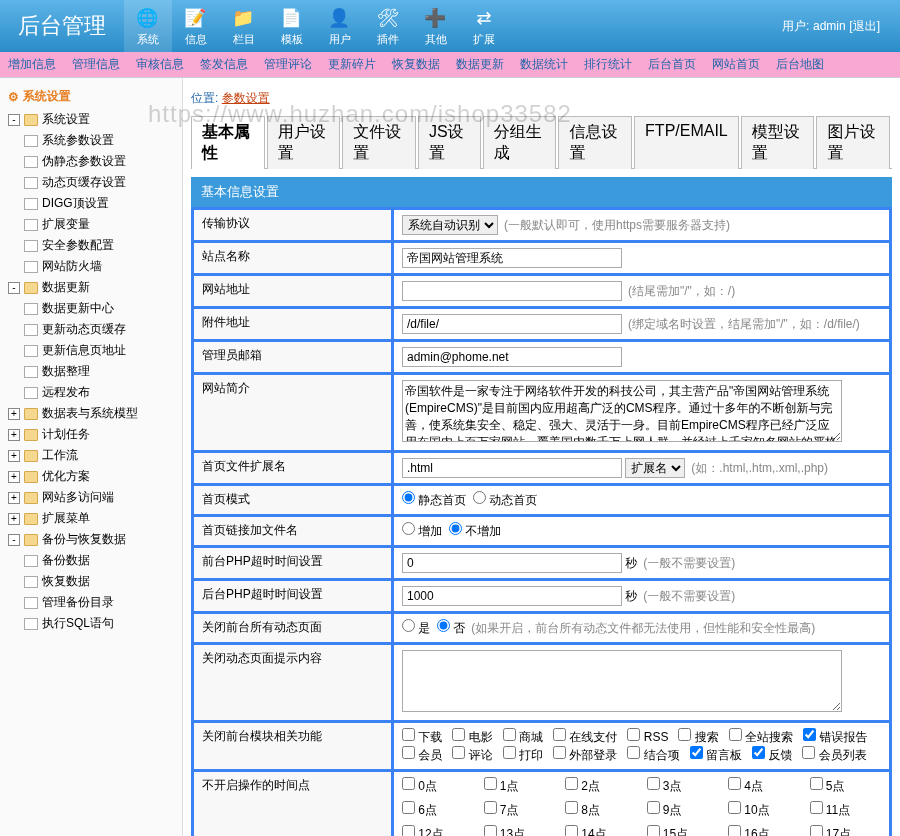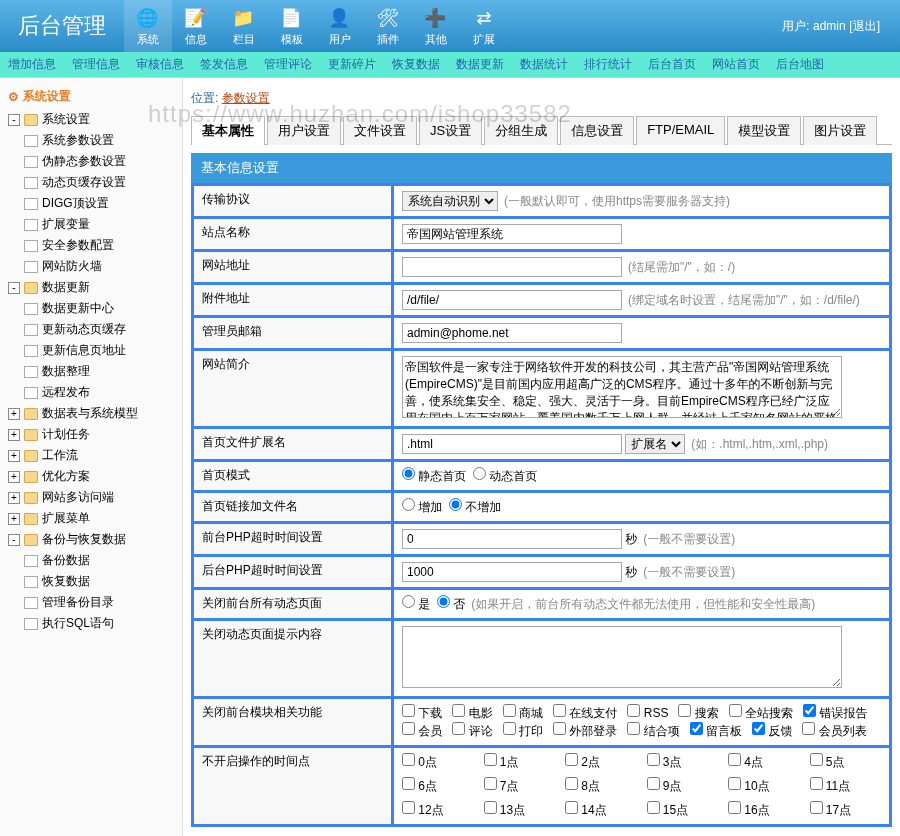--- a/index.html
+++ b/index.html
@@ -5,36 +5,36 @@
 * { margin: 0; padding: 0; box-sizing: border-box; font-family: Arial, "Microsoft YaHei", sans-serif; font-size: 12px; }
 body { background: #fff; width: 900px; }
 .header { background: linear-gradient(#5db4e8, #2a8cc8); height: 52px; display: flex; align-items: center; color: white; }
 .logo { font-size: 22px; padding: 0 18px; font-weight: normal; }
 .top-icons { display: flex; height: 52px; }
 .top-icon { width: 48px; display: flex; flex-direction: column; align-items: center; justify-content: center; cursor: pointer; }
 .top-icon.active { background: rgba(255,255,255,0.15); }
 .top-icon-glyph { width: 24px; height: 24px; display: flex; align-items: center; justify-content: center; font-size: 18px; }
 .top-icon-label { font-size: 11px; margin-top: 2px; }
 .user-info { margin-left: auto; padding-right: 20px; font-size: 13px; }
-.subnav { background: #5eead4; border-bottom: 1px solid #ccd; padding: 4px 8px; display: flex; gap: 16px; }
+.subnav { background: #f9a8d4; border-bottom: 1px solid #ccd; padding: 4px 8px; display: flex; gap: 16px; }
 .subnav a { color: #2266aa; text-decoration: none; cursor: pointer; }
 .main { display: flex; }
 .sidebar { width: 183px; background: #fafafa; border-right: 1px solid #ddd; padding: 6px 4px; min-height: 760px; }
 .tree-node { padding: 2px 0 2px 4px; display: flex; align-items: center; cursor: pointer; }
 .tree-node .toggle { width: 12px; height: 12px; border: 1px solid #888; text-align: center; line-height: 10px; margin-right: 4px; font-size: 10px; background: #fff; }
 .tree-node .ficon { width: 14px; height: 12px; margin-right: 4px; display: inline-block; }
 .tree-node .ficon.folder { background: #f5d78e; border: 1px solid #d4a94e; border-radius: 1px; }
 .tree-node .ficon.file { background: #fff; border: 1px solid #aaa; }
 .tree-children { padding-left: 16px; }
 .tree-root-title { color: #e67e22; font-weight: bold; padding: 4px; display: flex; align-items: center; }
 .tree-root-title::before { content: "⚙"; margin-right: 4px; }
 .content { flex: 1; padding: 8px; overflow: hidden; }
 .breadcrumb { padding: 4px 0; color: #2266aa; }
 .tabs { display: flex; border-bottom: 1px solid #bbb; margin-top: 4px; }
-.tab { padding: 5px 10px; border: 1px solid #bbb; border-bottom: none; background: #f3f3f3; margin-right: 2px; cursor: pointer; font-size: 13px; position: relative; top: 1px; }
+.tab { padding: 5px 10px; border: 1px solid #bbb; border-bottom: none; background: #f3f3f3; margin-right: 2px; cursor: pointer; font-size: 16px; position: relative; top: 1px; }
 .tab.active { background: #fff; font-weight: bold; }
 .section-header { background: #3a9adc; color: white; padding: 6px 10px; margin-top: 8px; font-size: 13px; }
 .form-table { width: 100%; border-collapse: collapse; }
 .form-table td { border: 3px solid #3b82f6; padding: 5px 8px; vertical-align: top; }
 .form-table td.label { width: 200px; background: #f8f8f8; }
 .form-table input[type=text] { border: 1px solid #aaa; padding: 2px 4px; width: 220px; }
 .form-table select { border: 1px solid #aaa; padding: 1px; }
 .form-table textarea { border: 1px solid #aaa; width: 440px; padding: 2px; }
 .hint { color: #888; margin-left: 6px; }
 .cb-group label { margin-right: 10px; white-space: nowrap; }

